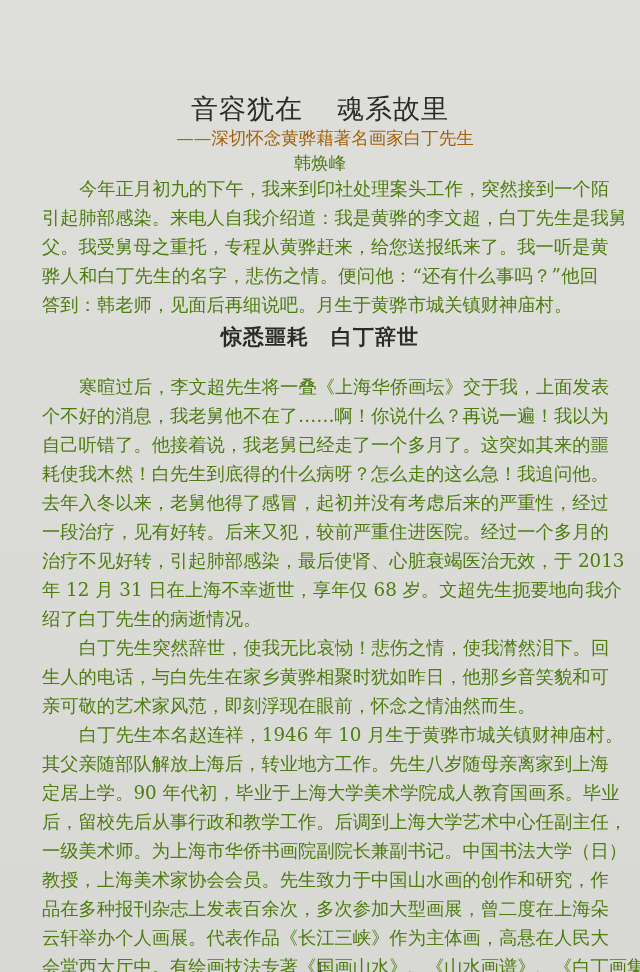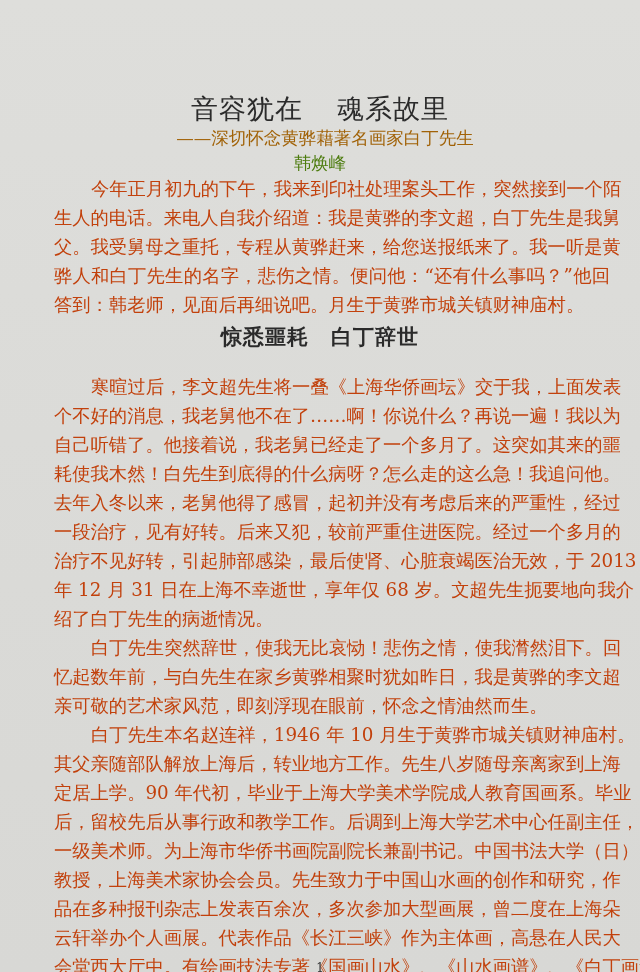--- a/index.html
+++ b/index.html
@@ -19,22 +19,22 @@
   .title .gap { display: inline-block; width: 34px; }
   .subtitle {
     position: absolute; top: 91px; left: 0; width: 640px; text-align: center;
     font-size: 17.5px; color: #a16207; padding-left: 10px; box-sizing: border-box;
   }
   .author {
     position: absolute; top: 116px; left: 0; width: 640px; text-align: center;
     font-size: 17.5px; color: #4d7c0f;
   }
   .body {
-    position: absolute; left: 54px; width: 556px;
-    font-size: 18.3px; line-height: 29px; color: #c2410c;
+    position: absolute; left: 42px; width: 556px;
+    font-size: 18.3px; line-height: 29px; color: #4d7c0f;
   }
   .line { white-space: nowrap; text-align: justify; text-align-last: justify; height: 29px; }
   .line.last { text-align-last: left; }
   .indent { padding-left: 37px; }
   .p1 { top: 139px; }
   .heading {
     position: absolute; top: 288px; left: 0; width: 640px; text-align: center;
     font-size: 21px; font-weight: bold; color: #2a2a2a; letter-spacing: 1px;
   }
   .heading .gap { display: inline-block; width: 22px; }
@@ -52,21 +52,21 @@
   <div class="title">
     <span>音容犹在</span><span class="gap"></span><span>魂系故里</span>
   </div>
 
   <div class="subtitle">——深切怀念黄骅藉著名画家白丁先生</div>
 
   <div class="author">韩焕峰</div>
 
   <div class="body p1">
     <div class="line indent">今年正月初九的下午，我来到印社处理案头工作，突然接到一个陌</div>
-    <div class="line">生人的电话。来电人自我介绍道：我是黄骅的李文超，白丁先生是我舅</div>
+    <div class="line">引起肺部感染。来电人自我介绍道：我是黄骅的李文超，白丁先生是我舅</div>
     <div class="line">父。我受舅母之重托，专程从黄骅赶来，给您送报纸来了。我一听是黄</div>
     <div class="line">骅人和白丁先生的名字，悲伤之情。便问他：“还有什么事吗？”他回</div>
     <div class="line last">答到：韩老师，见面后再细说吧。月生于黄骅市城关镇财神庙村。</div>
   </div>
 
   <div class="heading">
     <span>惊悉噩耗</span><span class="gap"></span><span>白丁辞世</span>
   </div>
 
   <div class="body p2">
@@ -76,21 +76,21 @@
       <div class="line">自己听错了。他接着说，我老舅已经走了一个多月了。这突如其来的噩</div>
       <div class="line">耗使我木然！白先生到底得的什么病呀？怎么走的这么急！我追问他。</div>
       <div class="line">去年入冬以来，老舅他得了感冒，起初并没有考虑后来的严重性，经过</div>
       <div class="line">一段治疗，见有好转。后来又犯，较前严重住进医院。经过一个多月的</div>
       <div class="line">治疗不见好转，引起肺部感染，最后使肾、心脏衰竭医治无效，于 2013</div>
       <div class="line">年 12 月 31 日在上海不幸逝世，享年仅 68 岁。文超先生扼要地向我介</div>
       <div class="line last">绍了白丁先生的病逝情况。</div>
     </div>
     <div>
       <div class="line indent">白丁先生突然辞世，使我无比哀恸！悲伤之情，使我潸然泪下。回</div>
-      <div class="line">忆起数年前，与白先生在家乡黄骅相聚时犹如昨日，我是黄骅的李文超</div>
+      <div class="line">生人的电话，与白先生在家乡黄骅相聚时犹如昨日，他那乡音笑貌和可</div>
       <div class="line last">亲可敬的艺术家风范，即刻浮现在眼前，怀念之情油然而生。</div>
     </div>
     <div>
       <div class="line indent">白丁先生本名赵连祥，1946 年 10 月生于黄骅市城关镇财神庙村。</div>
       <div class="line">其父亲随部队解放上海后，转业地方工作。先生八岁随母亲离家到上海</div>
       <div class="line">定居上学。90 年代初，毕业于上海大学美术学院成人教育国画系。毕业</div>
       <div class="line">后，留校先后从事行政和教学工作。后调到上海大学艺术中心任副主任，</div>
       <div class="line">一级美术师。为上海市华侨书画院副院长兼副书记。中国书法大学（日）</div>
       <div class="line">教授，上海美术家协会会员。先生致力于中国山水画的创作和研究，作</div>
       <div class="line">品在多种报刊杂志上发表百余次，多次参加大型画展，曾二度在上海朵</div>

